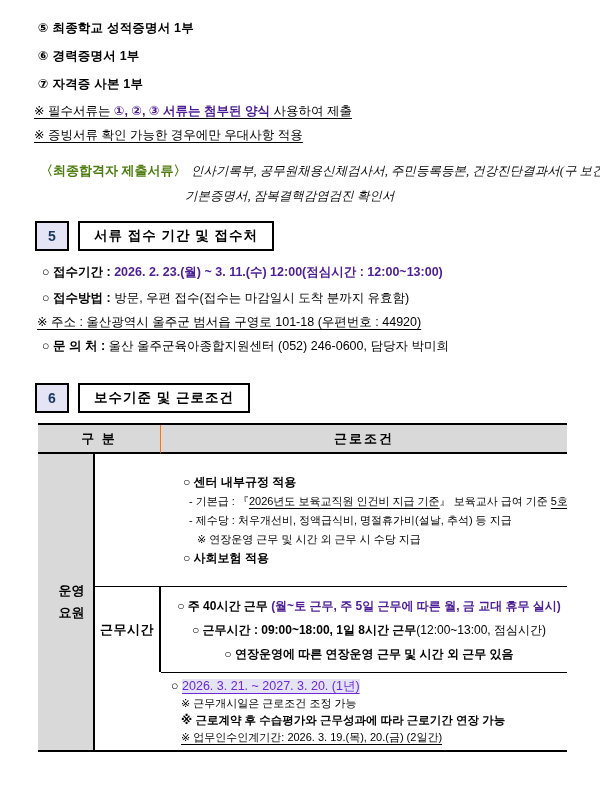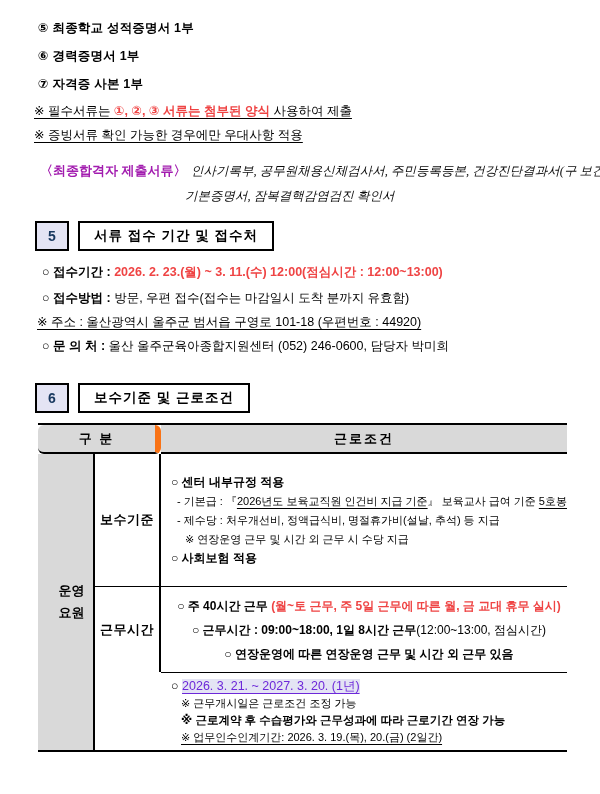--- a/index.html
+++ b/index.html
@@ -2,54 +2,54 @@
 <html><head>
 <meta charset="utf-8">
 <style>
   html,body{margin:0;padding:0;background:#fff;}
   .page{position:relative;width:600px;height:794px;background:#ffffff;overflow:hidden;
         font-family:"Liberation Sans","DejaVu Sans",sans-serif;color:#000;}
   .abs{position:absolute;white-space:nowrap;}
   .b{font-weight:700;}
   .sb{font-weight:600;}
   .u{text-decoration:underline;text-underline-offset:3px;}
-  .blue{color:#ef4444;}
+  .blue{color:#4c1d95;}
   .item{font-size:12.5px;font-weight:700;letter-spacing:0.2px;}
   .note{font-size:12.5px;}
-  .final-label{font-size:13px;font-weight:700;color:#a21caf;}
+  .final-label{font-size:13px;font-weight:700;color:#4d7c0f;}
   .italic{font-family:"Liberation Serif","DejaVu Serif",serif;font-style:italic;font-size:12.5px;color:#0a0a0a;}
   
   .sechead{display:flex;align-items:stretch;gap:9px;}
   .secnum{width:30px;height:26px;background:#e4e4f4;border:2px solid #000;
           display:flex;align-items:center;justify-content:center;
           font-size:14px;font-weight:700;color:#17375e;}
   .sectitle{border:2px solid #000;height:26px;display:flex;align-items:center;
           padding:0 14px;font-size:13.5px;font-weight:700;letter-spacing:1px;}
   .s5line{font-size:12.5px;}
   .s5lbl{font-weight:700;}
   
   .tbl{position:absolute;left:38px;top:423px;width:529px;
        border-top:2px solid #000;border-bottom:2px solid #000;
        display:grid;grid-template-columns:57px 66px 1fr;
        grid-template-rows:29px 132px 86px 78px;}
   .th{background:#d9d9d9;border-bottom:2px solid #000;display:flex;align-items:center;
       justify-content:center;font-size:13px;font-weight:700;letter-spacing:2px;}
-  .thl{grid-column:1/3;grid-row:1;border-right:6px solid #f97316;border-radius:6px;}
+  .thl{grid-column:1/3;grid-row:1;border-right:1px solid #f97316;}
   .thr{grid-column:3;grid-row:1;}
   .group{grid-column:1;grid-row:2/5;background:#d9d9d9;border-right:2px solid #000;
       display:flex;flex-direction:column;align-items:center;justify-content:center;
       font-size:13px;font-weight:700;line-height:1.7;padding-left:12px;}
   .rlabel{display:flex;align-items:center;justify-content:center;font-size:13px;font-weight:700;
       border-right:2px solid #000;letter-spacing:0.5px;}
   .rl1{grid-column:2;grid-row:2;}
   .rl2{grid-column:2;grid-row:3;border-top:1.5px solid #000;}
   .rl3{grid-column:2;grid-row:4;border-top:1.5px solid #000;}
   .rcontent{display:flex;flex-direction:column;justify-content:center;
       padding-left:10px;overflow:hidden;}
-  .rc1{grid-column:3;grid-row:2;}
+  .rc1{grid-column:3;grid-row:2;margin-left:12px;}
   .rc2{grid-column:3;grid-row:3;border-top:1.5px solid #000;}
   .rc3{grid-column:3;grid-row:4;border-top:1.5px solid #000;}
   .cl{white-space:nowrap;font-size:12px;line-height:19px;}
   .cl.circle{font-weight:700;}
   .cl.small{font-size:11px;padding-left:6px;}
   .cl.subnote{font-size:11px;padding-left:14px;}
   .rc2 .cl{line-height:24px;font-size:12px;text-align:center;}
   .rc3 .cl{line-height:17px;}
   .datehl{background:#e4e4f4;color:#6d28d9;font-weight:400;font-size:12.5px;
       text-decoration:underline;text-underline-offset:3px;}
@@ -98,21 +98,20 @@
 
   <div class="tbl">
     <div class="th thl">구 분</div>
     <div class="th thr">근로조건</div>
 
     <div class="group">
       <span>운영</span>
       <span>요원</span>
     </div>
 
-    <div class="rlabel rl1">보수기준</div>
     <div class="rcontent rc1">
       <div class="cl circle">○ 센터 내부규정 적용</div>
       <div class="cl small">
         <span>- 기본급 : 『</span><span class="u">2026년도 보육교직원 인건비 지급 기준</span><span>』 보육교사 급여 기준 </span><span class="u">5호봉 한도 내</span>
       </div>
       <div class="cl small">- 제수당 : 처우개선비, 정액급식비, 명절휴가비(설날, 추석) 등 지급</div>
       <div class="cl subnote">※ 연장운영 근무 및 시간 외 근무 시 수당 지급</div>
       <div class="cl circle">○ 사회보험 적용</div>
     </div>
 

